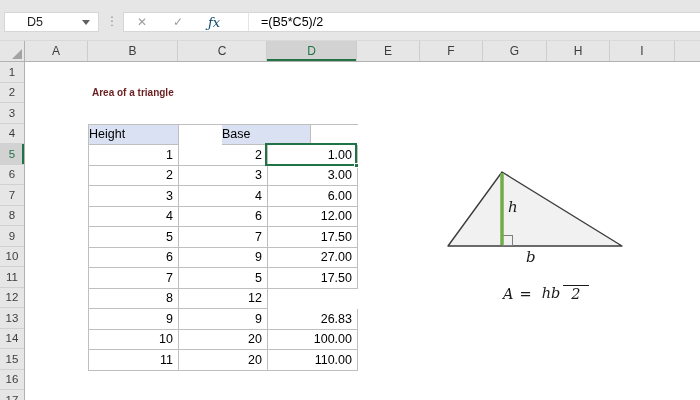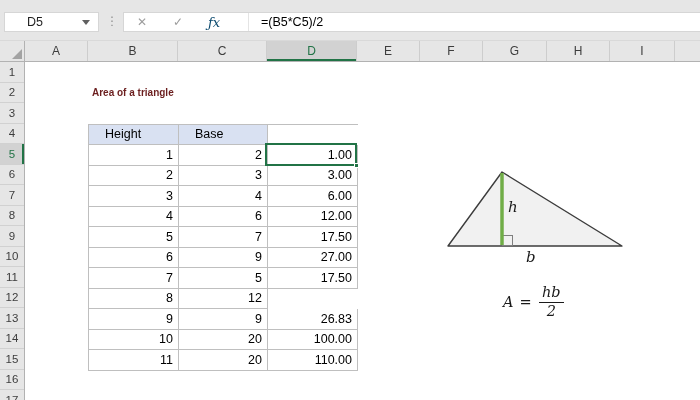--- a/index.html
+++ b/index.html
@@ -56,38 +56,38 @@
   .rowh.sel{background:var(--chrome-sel);color:var(--accent);box-shadow:inset -2px 0 0 var(--accent)}
 
   .sheet-title{position:absolute;left:92px;top:20.5px;height:20.5px;line-height:20.5px;
     font-weight:bold;font-size:10px;color:var(--title-col);white-space:nowrap}
 
   .xtable{position:absolute;left:88px;top:61.5px;border-top:1px solid var(--grid-border);
     border-left:1px solid var(--grid-border)}
   .trow{display:flex;height:20.5px}
   .tcell{border-right:1px solid var(--grid-border);border-bottom:1px solid var(--grid-border);
     font-size:12.5px;color:#000;display:flex;align-items:center;cursor:default}
-  .tcell.hd{background:var(--hdr-fill);padding-left:16px;justify-content:flex-start}
+  .tcell.hd{background:var(--hdr-fill);padding-left:0;justify-content:flex-start}
   .tcell.num{justify-content:flex-end;padding-right:5px}
 
   .selection{position:absolute;left:265px;top:81px;width:92px;height:22.5px;
     border:2px solid var(--accent);z-index:6;pointer-events:none}
   .fill-handle{position:absolute;right:-4px;bottom:-4px;width:5px;height:5px;
     background:var(--accent);border:1px solid #fff;pointer-events:auto;cursor:crosshair}
 
   
   .tri-wrap{position:absolute;left:440px;top:103px;width:195px;height:88px}
   .diag-label{position:absolute;font-family:"DejaVu Serif",serif;font-style:italic;
     font-size:15px;color:#1a1a1a}
   .lbl-h{left:508px;top:136px}
   .lbl-b{left:526px;top:186px}
   .area-formula{position:absolute;left:503px;top:223px;display:flex;align-items:center;
     font-family:"DejaVu Serif",serif;font-style:italic;font-size:14.5px;color:#1a1a1a}
   .area-formula .eq{margin:0 7px 0 6px;font-style:normal}
-  .frac{display:inline-flex;flex-direction:column;align-items:center;line-height:1.1}
+  .frac{display:inline-flex;align-items:center;line-height:1.1}
   .frac .num{padding:0 3px 1px 3px}
   .frac .den{border-top:1px solid #1a1a1a;padding:1px 8px 0 8px}
 </style>
 </head>
 <body>
 
 <div class="fbar">
   <div class="namebox">
     <span class="ref">D5</span>
     <span class="dd-arrow"></span>
@@ -138,21 +138,21 @@
       <div class="rowh">16</div>
       <div class="rowh">17</div>
     </div>
 
   <div class="sheet-title">Area of a triangle</div>
 
   <div class="xtable">
 
   <div class="trow">
         <div class="tcell hd" style="width: 90px;">Height</div>
-        <div class="tcell hd" style="width: 89px;">Base</div>
+        <div class="tcell hd" style="width: 89px; margin-left: 43px;">Base</div>
       </div>
       <div class="trow">
         <div class="tcell num" style="width: 90px;">1</div>
         <div class="tcell num" style="width: 89px;">2</div>
         <div class="tcell num" style="width: 90px;">1.00</div>
       </div>
       <div class="trow">
         <div class="tcell num" style="width: 90px;">2</div>
         <div class="tcell num" style="width: 89px;">3</div>
         <div class="tcell num" style="width: 90px;">3.00</div>

